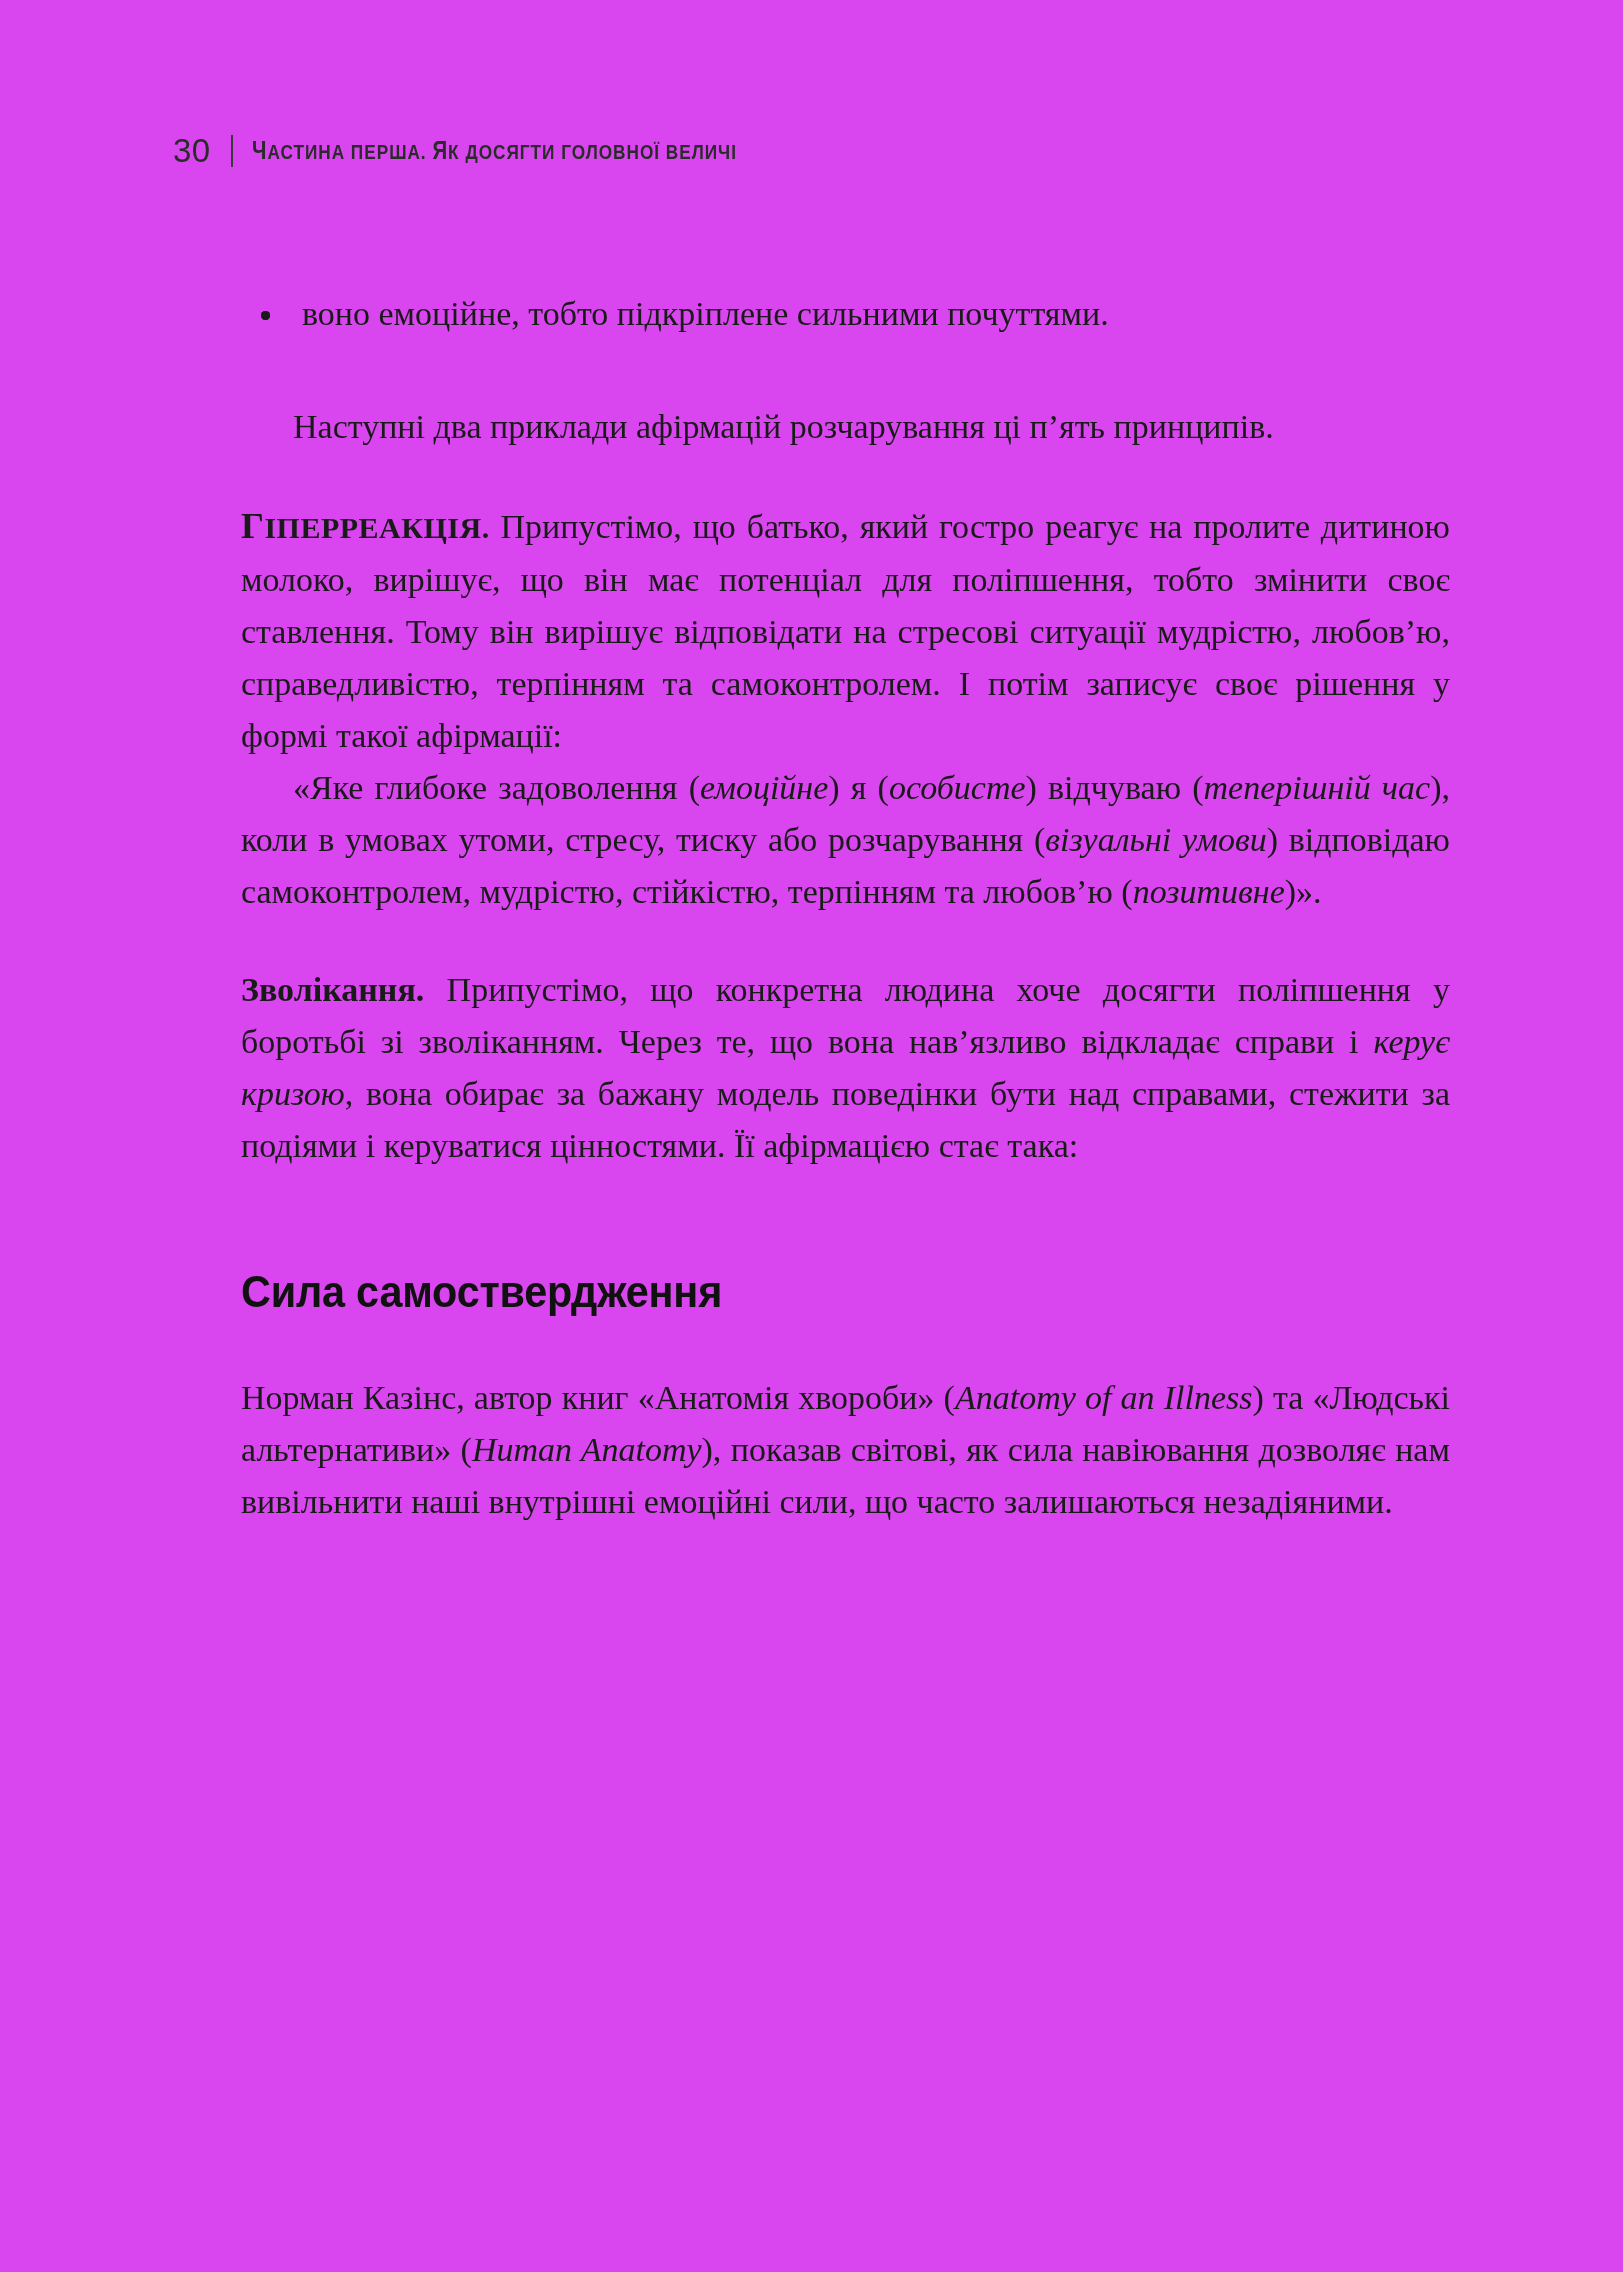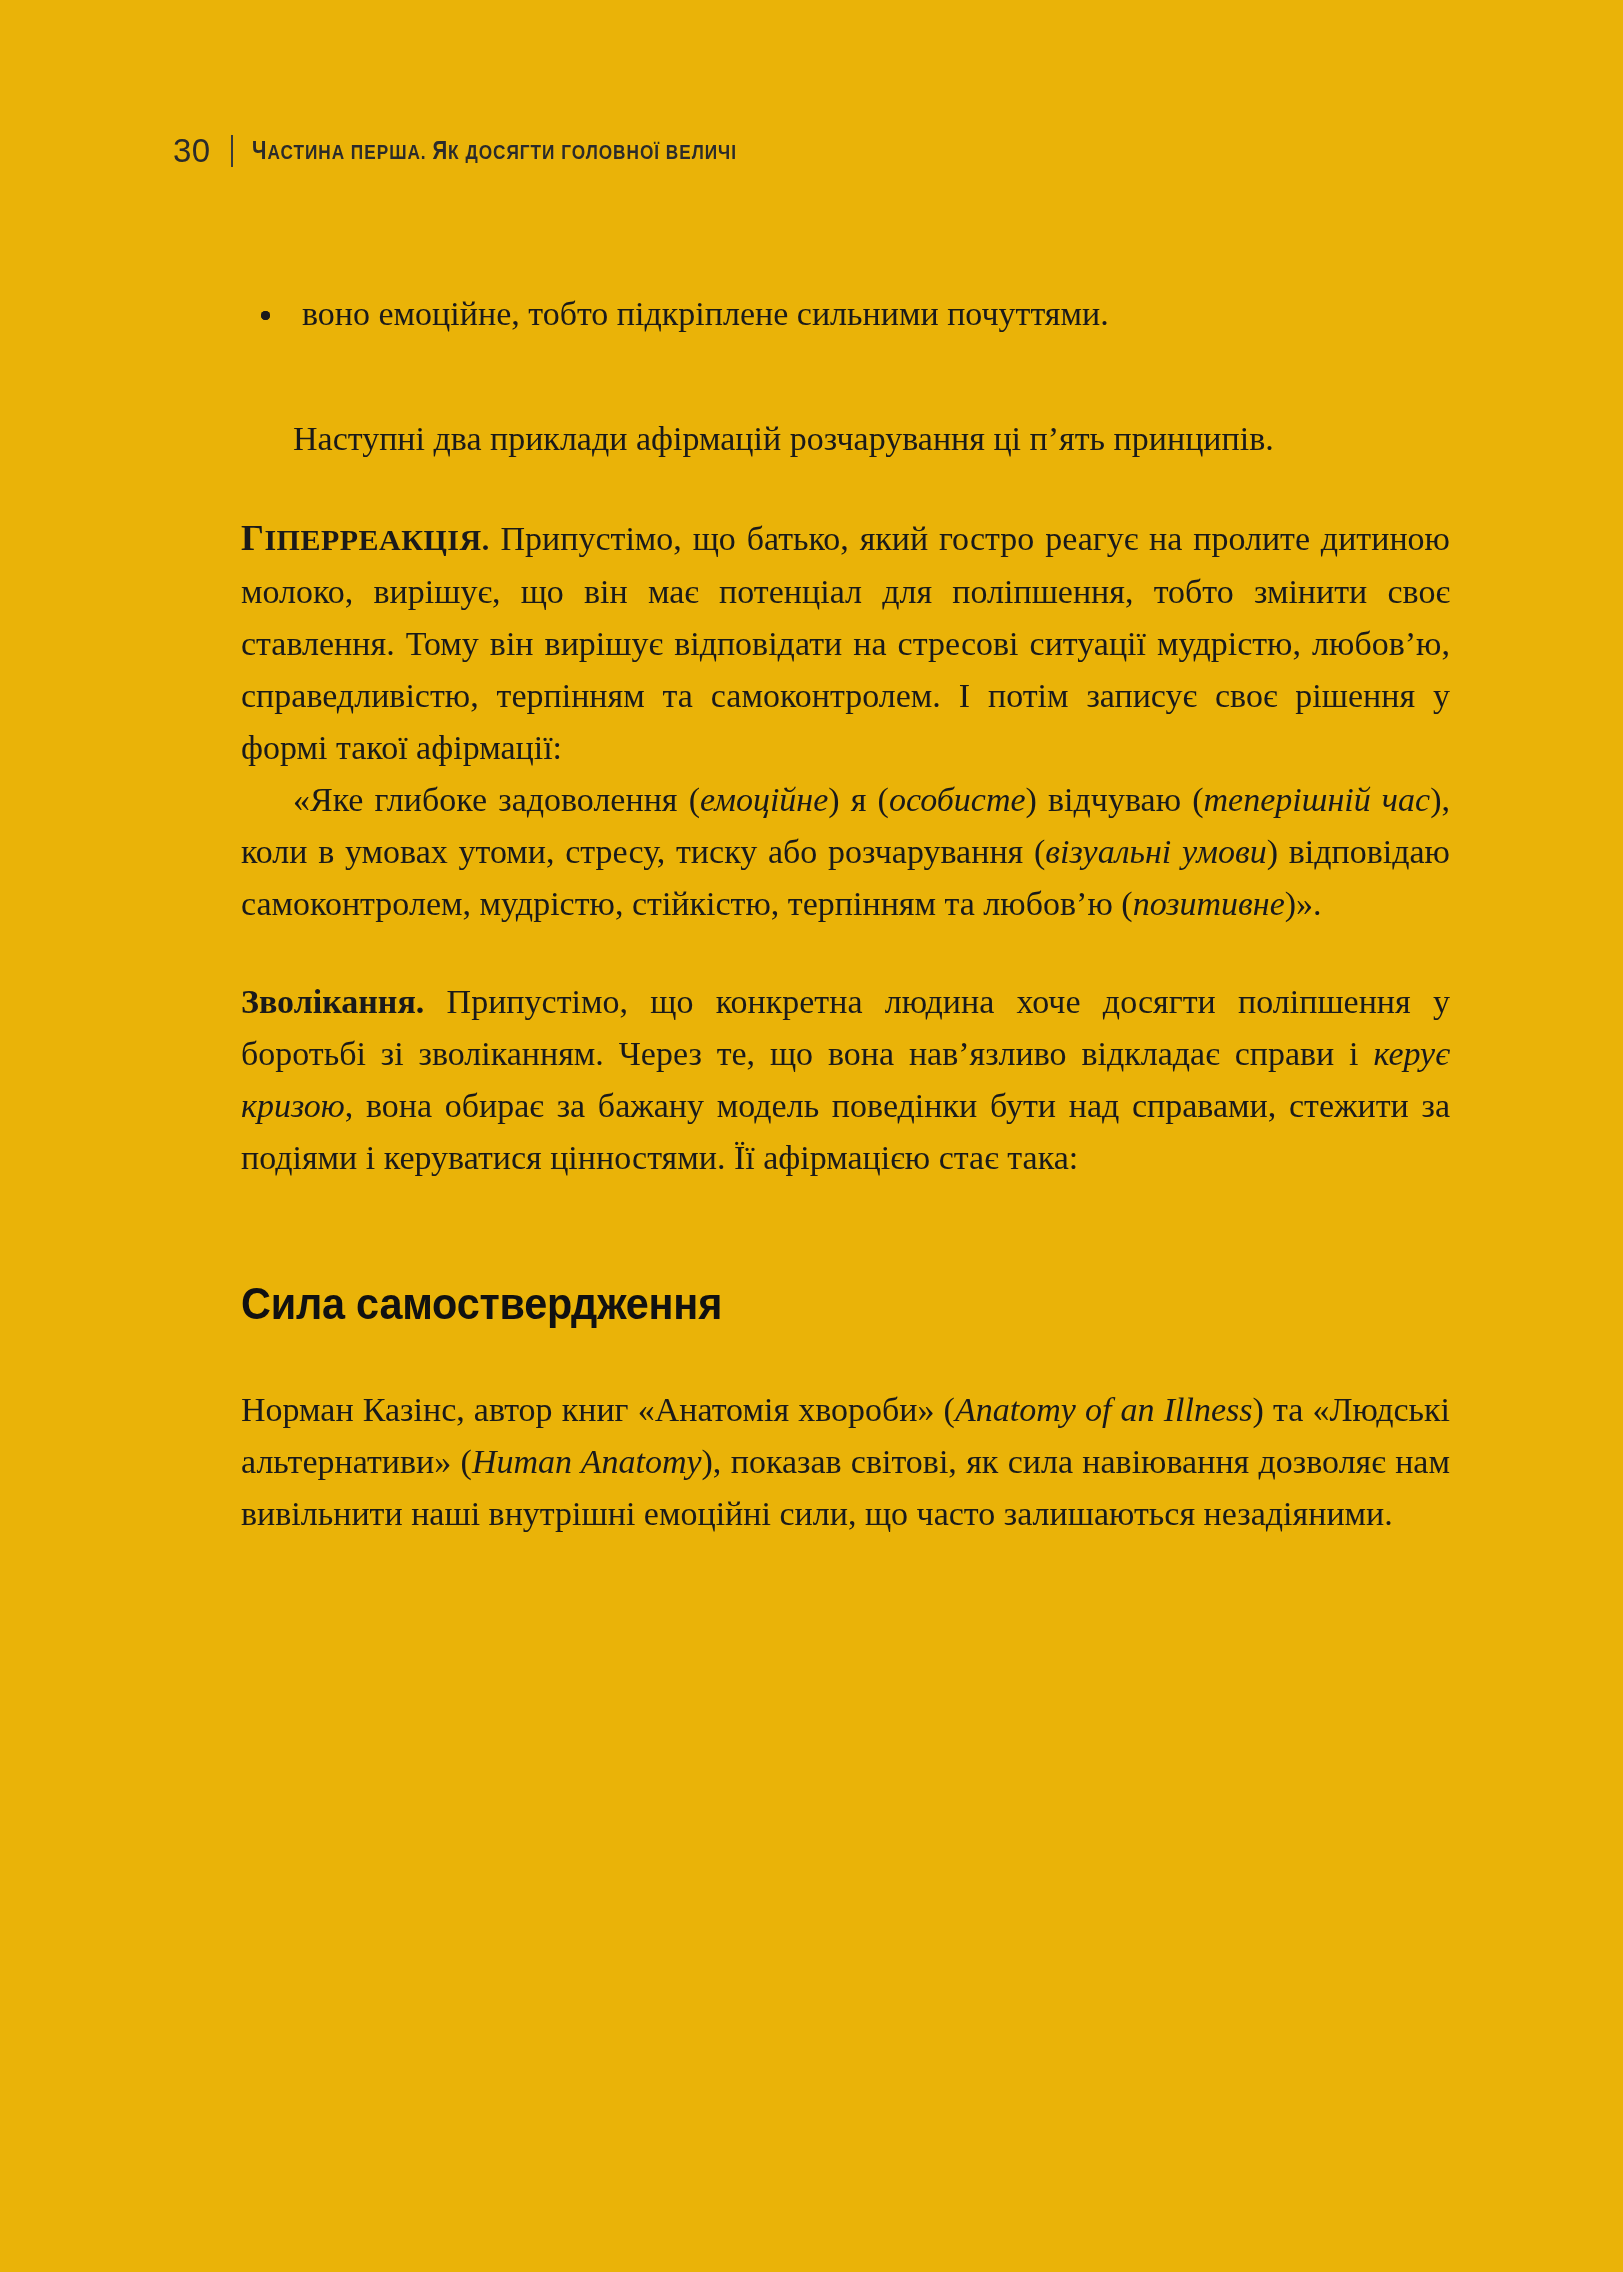--- a/index.html
+++ b/index.html
@@ -6,21 +6,21 @@
   html, body {
     margin: 0;
     padding: 0;
     background: #ffffff;
   }
 
   .page {
     position: relative;
     width: 1623px;
     height: 2273px;
-    background: #eab308;
+    background: #d946ef;
     margin: 0 auto;
     overflow: hidden;
     font-family: "Liberation Serif", "DejaVu Serif", serif;
     color: #1a1a1a;
   }
 
   
   .running-head {
     position: absolute;
     top: 125px;
@@ -88,21 +88,21 @@
     margin: 0 0 0 0;
     padding: 0;
   }
   .bullets li {
     position: relative;
     padding-left: 61px;
     margin-bottom: 34px;
     text-align: left;
     width: 955px;
   }
-  .bullets li:last-child { margin-bottom: 16px; }
+  .bullets li:last-child { margin-bottom: 4px; }
   .bullets li .dot {
     position: absolute;
     left: 20px;
     top: 23px;
     width: 9.3px;
     height: 9.3px;
     background: #1a1a1a;
     border-radius: 50%;
   }
 

